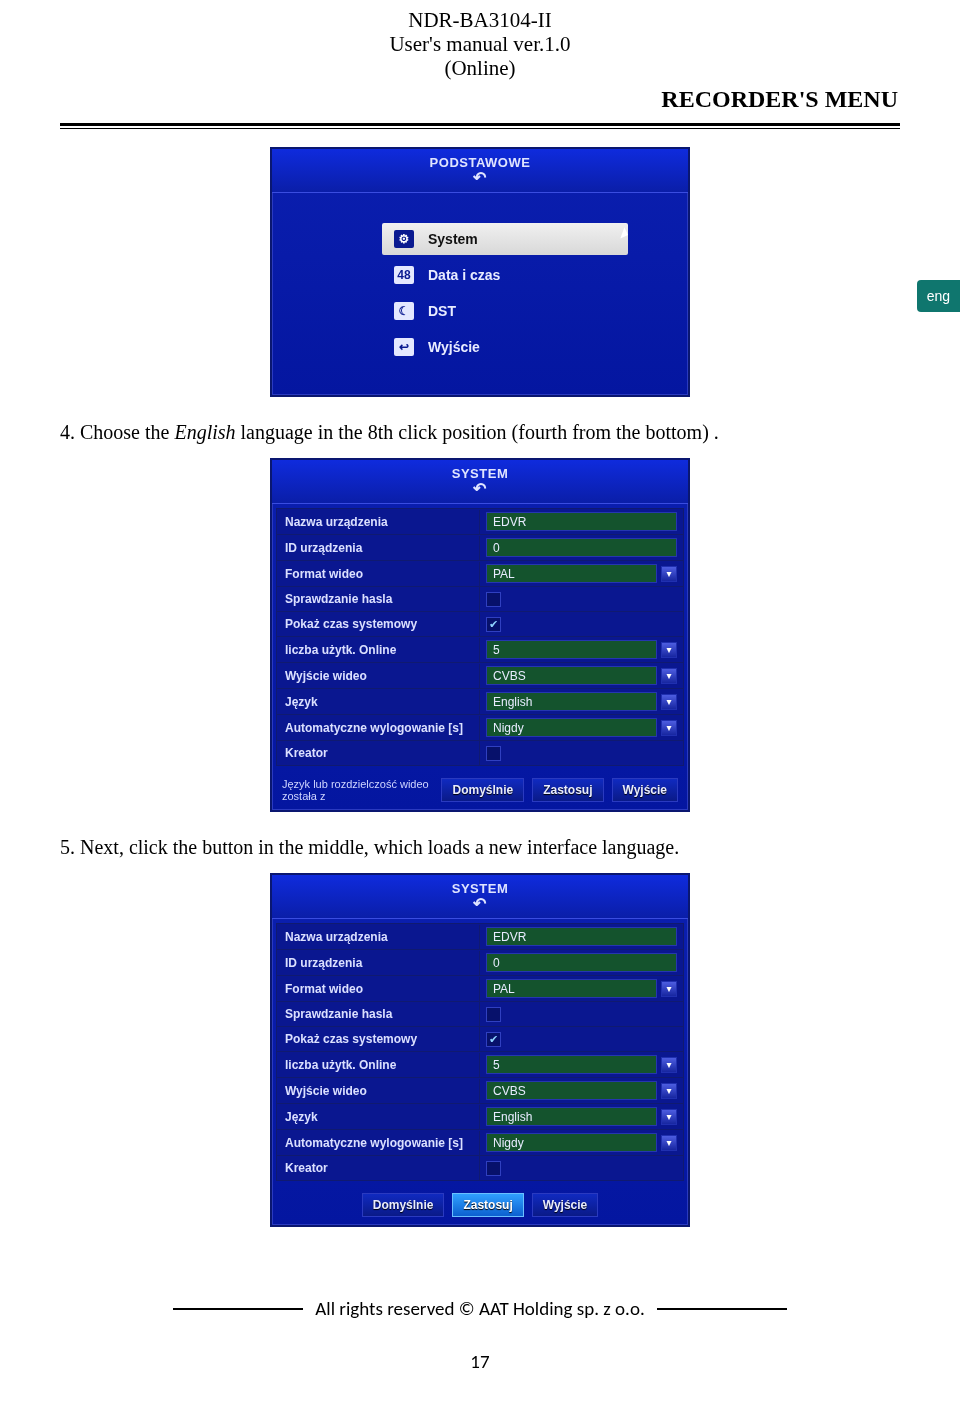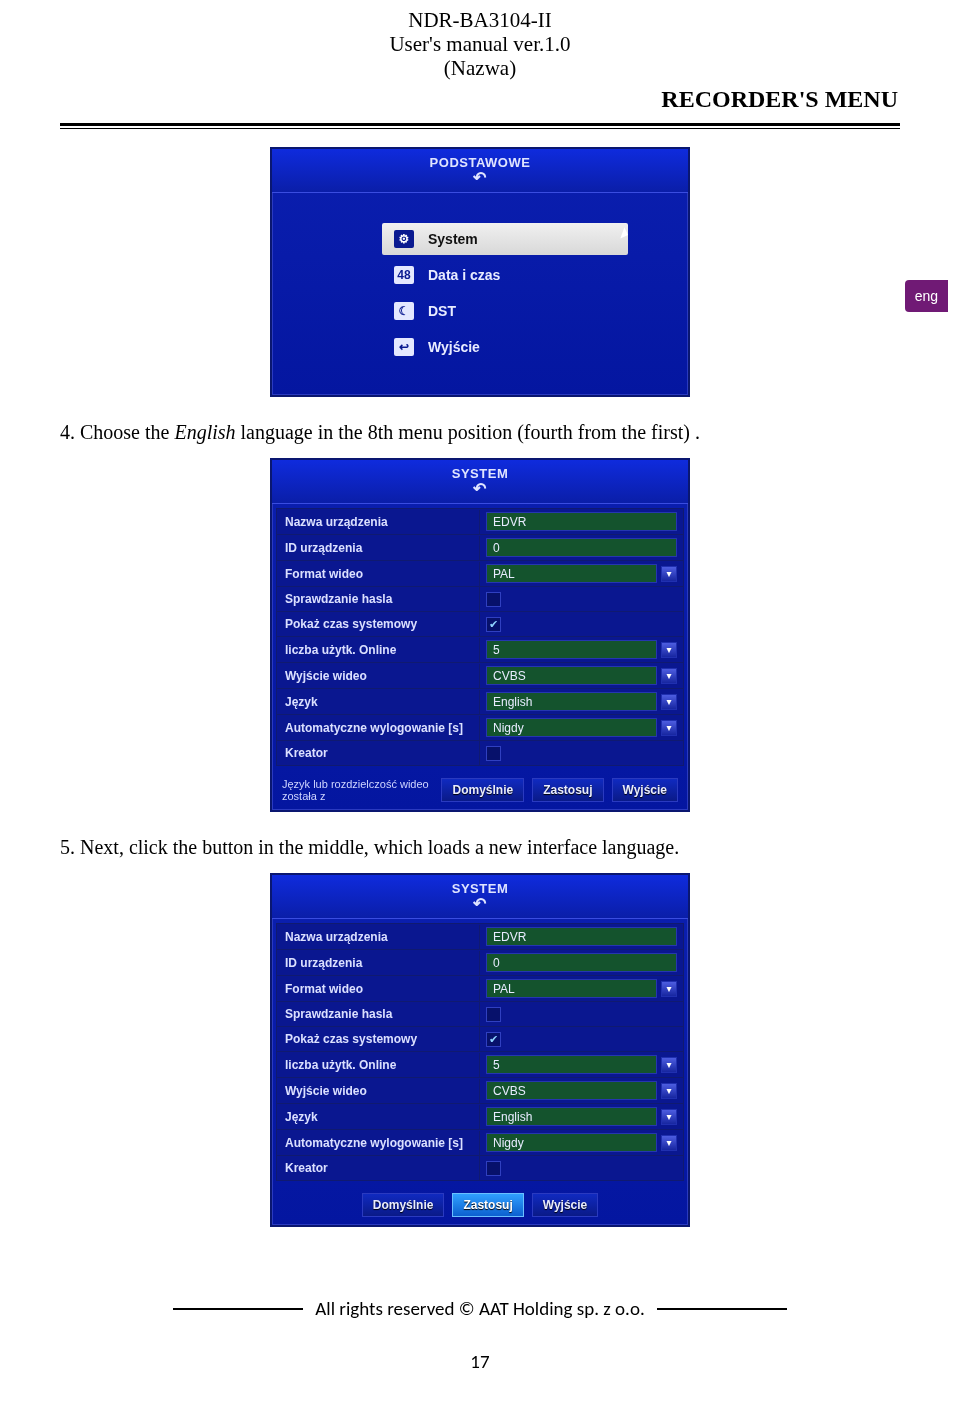--- a/index.html
+++ b/index.html
@@ -33,23 +33,23 @@
   .content {
     padding: 0 60px;
     font-size: 20px;
   }
   .step { margin: 10px 0 14px; }
   .step .em { font-style: italic; }
 
   
   .lang-tab {
     position: absolute;
-    right: 12px;
+    right: 0;
     top: 280px;
-    background: #701a75;
+    background: #0f766e;
     color: #fff;
     font-family: Arial, sans-serif;
     font-size: 14px;
     padding: 8px 10px;
     border-radius: 4px 0 0 4px;
   }
 
   
   .dvr-panel {
     margin: 8px auto 24px;
@@ -184,21 +184,21 @@
     margin-top: 30px;
     padding-bottom: 10px;
   }
 </style>
 </head>
 <body>
 
 <div class="header-block">
   <div>NDR-BA3104-II</div>
   <div>User's manual ver.1.0</div>
-  <div>(Nazwa)</div>
+  <div>(Online)</div>
 </div>
 <div class="section-title">RECORDER'S MENU</div>
 <div class="hr-double"></div>
 
 <div class="lang-tab">eng</div>
 
 <div class="content">
 
 
   <div class="dvr-panel panel-a">
@@ -220,21 +220,21 @@
           <span>DST</span>
         </div>
         <div class="menu-item">
           <span class="mico">↩</span>
           <span>Wyjście</span>
         </div>
       </div>
   </div>
 
   <p class="step">
-    <span>4. Choose the </span><span class="em">English</span><span> language in the 8th menu position  (fourth from the first) .</span>
+    <span>4. Choose the </span><span class="em">English</span><span> language in the 8th click position  (fourth from the bottom) .</span>
   </p>
 
   <div class="dvr-panel panel-b">
     <div class="dvr-titlebar">
       <span>SYSTEM</span>
       <span class="dvr-back">↶</span>
     </div>
     <div class="form-body" id="system-form-1">
         <div class="form-row">
           <div class="form-label">Nazwa urządzenia</div>

